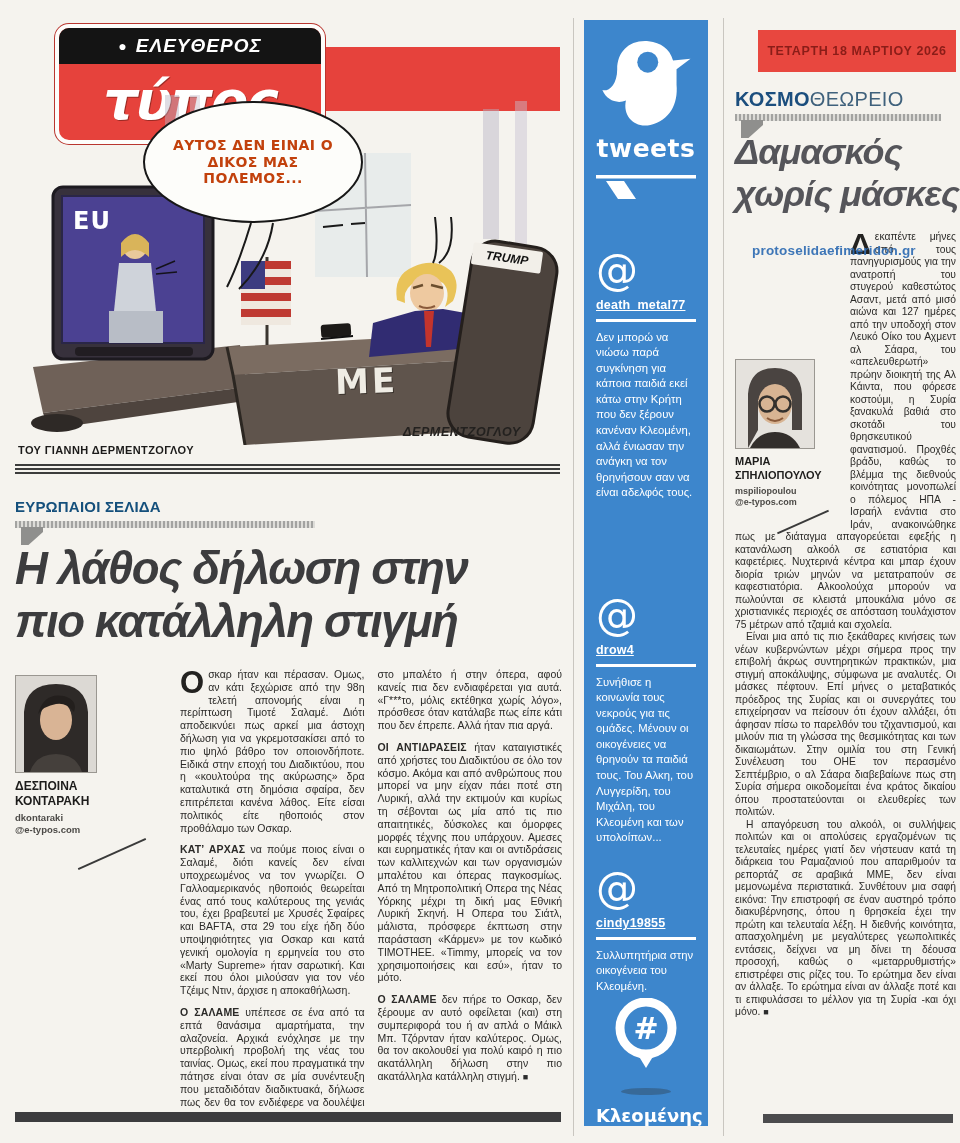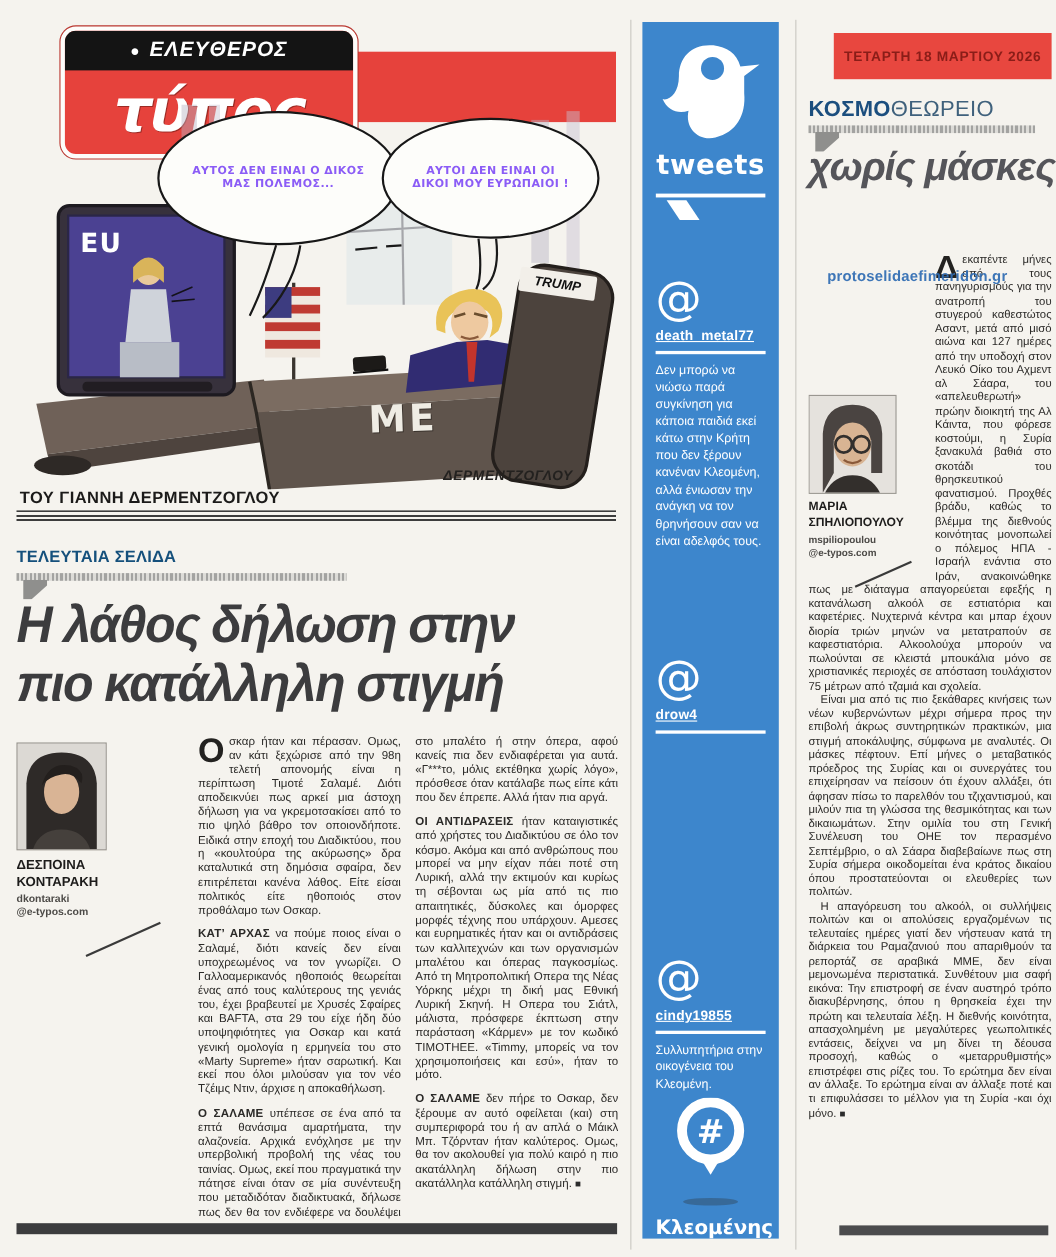--- a/index.html
+++ b/index.html
@@ -20,34 +20,34 @@
     color:#fff;font-weight:bold;font-style:italic;font-size:19px;letter-spacing:1px;}
   .logo-top .bullet{font-size:14px;margin-right:8px;font-style:normal;}
   .logo-bottom{height:72px;display:flex;align-items:center;justify-content:center;
     color:#fff;font-weight:bold;font-style:italic;font-size:54px;letter-spacing:-2px;
     font-family:"DejaVu Sans", sans-serif;text-shadow:1px 1px 0 #9c2b25;}
 
   
   .cartoon{left:15px;top:95px;width:545px;height:350px;}
   .bubble{position:absolute;background:#fdfdfa;border:2.5px solid #171717;border-radius:50%;
     display:flex;align-items:center;justify-content:center;text-align:center;
-    font-family:"DejaVu Sans", sans-serif;font-size:10px;font-weight:600;line-height:1.18;
-    letter-spacing:.4px;color:#8b5cf6;padding:6px 20px;box-sizing:border-box;}
+    font-family:"DejaVu Sans", sans-serif;font-size:14px;font-weight:600;line-height:1.18;
+    letter-spacing:.4px;color:#c2410c;padding:6px 20px;box-sizing:border-box;}
   .bubble-left{left:128px;top:6px;width:220px;height:122px;}
   .bubble-right{left:332px;top:12px;width:198px;height:110px;}
   .eu-label{position:absolute;left:58px;top:112px;color:#fff;font-weight:bold;font-size:24px;letter-spacing:1px;
     font-family:"DejaVu Sans", sans-serif;}
   .me-label{position:absolute;left:320px;top:266px;color:#efece4;font-weight:bold;font-size:34px;
     letter-spacing:3px;transform:rotate(-2deg);font-family:"DejaVu Sans", sans-serif;text-shadow:1px 1px 0 #3a332d;}
   .trump-label{position:absolute;left:457px;top:152px;width:70px;height:22px;background:#f2efe9;
     display:flex;align-items:center;justify-content:center;font-weight:bold;font-style:italic;
     font-size:12px;color:#111;transform:rotate(8deg);border-radius:2px;}
   .signature{position:absolute;left:388px;top:330px;font-style:italic;font-weight:bold;
     font-size:12.5px;color:#23211f;letter-spacing:.6px;}
-  .credit{left:18px;top:444px;font-size:15px;font-weight:bold;color:#1b1a19;letter-spacing:.4px;}
+  .credit{left:18px;top:444px;font-size:11px;font-weight:bold;color:#1b1a19;letter-spacing:.4px;}
   .triple-rule{left:15px;top:464px;width:545px;height:10px;
     background:repeating-linear-gradient(180deg,#3c3c3c 0 1.7px,#f5f3ee 1.7px 3.9px);}
 
   
   .section-head{font-size:15px;font-weight:bold;color:#15507c;letter-spacing:.2px;}
   .hatch-rule{height:7px;background:repeating-linear-gradient(90deg,#a3a3a1 0 2px,#dddcd8 2px 4px);position:absolute;}
   .hatch-rule .flag{position:absolute;left:6px;top:6px;width:22px;height:18px;background:#8f8f8d;
     clip-path:polygon(0 0,100% 0,100% 28%,34% 100%,0 100%);}
 
   
@@ -169,30 +169,29 @@
       <rect x="444" y="148" width="86" height="198" rx="24" fill="#4c433d" stroke="#241f1c" stroke-width="3"></rect>
     </g>
 
     <path d="M236,128 Q224,168 212,192" stroke="#191919" stroke-width="2" fill="none"></path>
     <path d="M258,128 Q252,166 224,194" stroke="#191919" stroke-width="2" fill="none"></path>
     <path d="M420,122 Q424,156 418,168" stroke="#191919" stroke-width="2" fill="none"></path>
     <path d="M436,122 Q440,156 424,168" stroke="#191919" stroke-width="2" fill="none"></path>
     <path d="M308,132 L328,130 M336,129 L350,128" stroke="#191919" stroke-width="2"></path>
   </svg>
   <div class="bubble bubble-left">ΑΥΤΟΣ ΔΕΝ ΕΙΝΑΙ Ο ΔΙΚΟΣ ΜΑΣ ΠΟΛΕΜΟΣ...</div>
-  <div class="bubble bubble-right">ΑΥΤΟΙ ΔΕΝ ΕΙΝΑΙ ΟΙ ΔΙΚΟΙ ΜΟΥ ΕΥΡΩΠΑΙΟΙ !</div>
   <div class="eu-label">EU</div>
   <div class="me-label">ME</div>
   <div class="trump-label">TRUMP</div>
   <div class="signature">ΔΕΡΜΕΝΤΖΟΓΛΟΥ</div>
 </div>
 <div class="abs credit">ΤΟΥ ΓΙΑΝΝΗ ΔΕΡΜΕΝΤΖΟΓΛΟΥ</div>
 <div class="abs triple-rule"></div>
 
-<div class="abs section-head" style="left:15px;top:498px;">ΤΕΛΕΥΤΑΙΑ ΣΕΛΙΔΑ</div>
+<div class="abs section-head" style="left:15px;top:498px;">ΕΥΡΩΠΑΙΟΙ ΣΕΛΙΔΑ</div>
 <div class="hatch-rule" style="left:15px;top:521px;width:300px;">
     <span class="flag"></span>
   </div>
 
 <div class="abs headline-left">
   <div>Η λάθος δήλωση στην</div>
   <div>πιο κατάλληλη στιγμή</div>
 </div>
 
 <div class="abs author-block" style="left:15px;top:675px;">
@@ -244,20 +243,21 @@
     <div class="at-glyph">@</div>
     <div class="tweet-handle">death_metal77</div>
     <div class="tweet-rule"></div>
     <div class="tweet-text">Δεν μπορώ να νιώσω παρά συγκίνηση για κάποια παιδιά εκεί κάτω στην Κρήτη που δεν ξέρουν κανέναν Κλεομένη, αλλά ένιωσαν την ανάγκη να τον θρηνήσουν σαν να είναι αδελφός τους.</div>
   </div>
 
   <div class="tweet" style="top:575px;">
     <div class="at-glyph">@</div>
     <div class="tweet-handle">drow4</div>
     <div class="tweet-rule"></div>
+    <div class="tweet-text">Συνήθισε η κοινωνία τους νεκρούς για τις ομάδες. Μένουν οι οικογένειες να θρηνούν τα παιδιά τους. Του Αλκη, του Λυγγερίδη, του Μιχάλη, του Κλεομένη και των υπολοίπων...</div>
   </div>
 
   <div class="tweet" style="top:848px;">
     <div class="at-glyph">@</div>
     <div class="tweet-handle">cindy19855</div>
     <div class="tweet-rule"></div>
     <div class="tweet-text">Συλλυπητήρια στην οικογένεια του Κλεομένη.</div>
   </div>
 
   <div class="pin-block">
@@ -274,20 +274,21 @@
 <div class="abs date-banner">ΤΕΤΑΡΤΗ 18 ΜΑΡΤΙΟΥ 2026</div>
 
 <div class="abs kosmo-head">
   <span class="bold">ΚΟΣΜΟ</span><span class="light">ΘΕΩΡΕΙΟ</span>
 </div>
 <div class="hatch-rule" style="left:735px;top:114px;width:206px;">
     <span class="flag"></span>
   </div>
 
 <div class="abs headline-right">
+  <div>Δαμασκός</div>
   <div>χωρίς μάσκες</div>
 </div>
 
 <div class="abs body-right">
   <div class="float-author">
     <svg class="author-photo" style="width:78px;height:88px;" viewBox="0 0 78 88">
       <rect width="78" height="88" fill="#e5e2dd"></rect>
       <path d="M12,88 L12,34 Q14,8 39,8 Q64,8 66,34 L66,70 L56,70 L56,40 L22,40 L22,70 L12,88 Z" fill="#4a4441"></path>
       <ellipse cx="39" cy="44" rx="17" ry="20" fill="#d8b493"></ellipse>
       <circle cx="31" cy="44" r="7.5" fill="none" stroke="#33302d" stroke-width="2.5"></circle>

